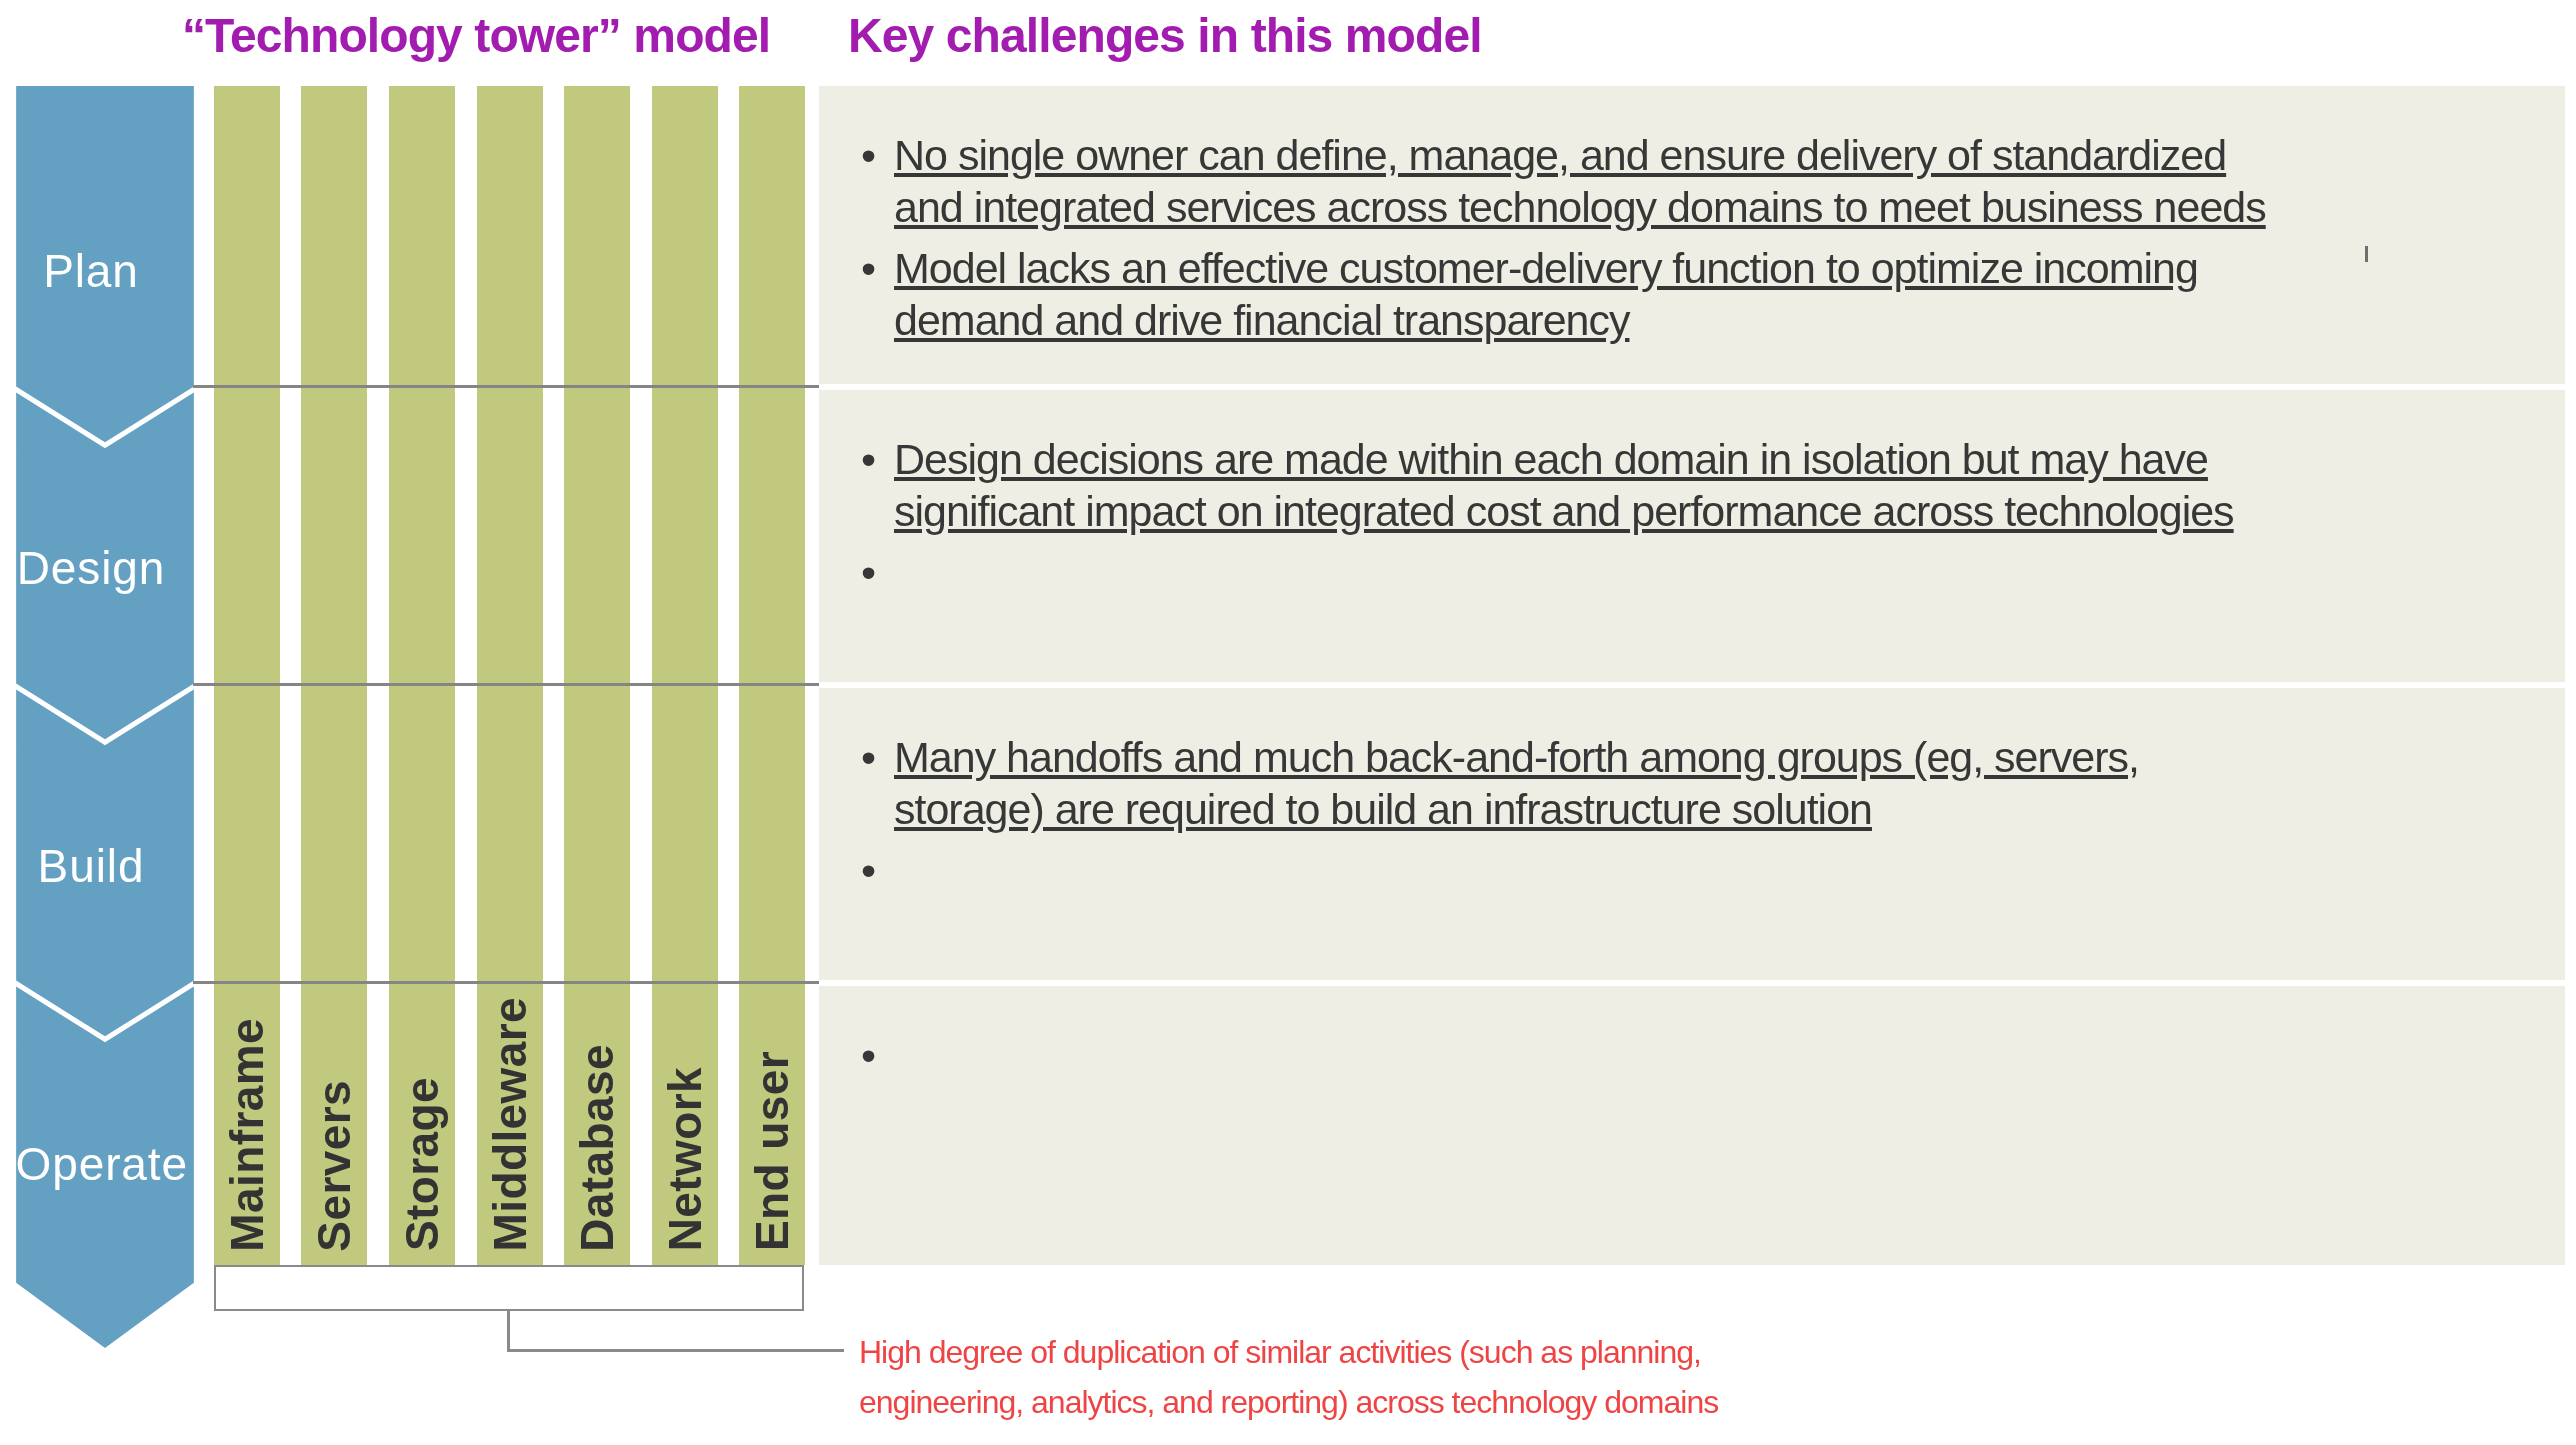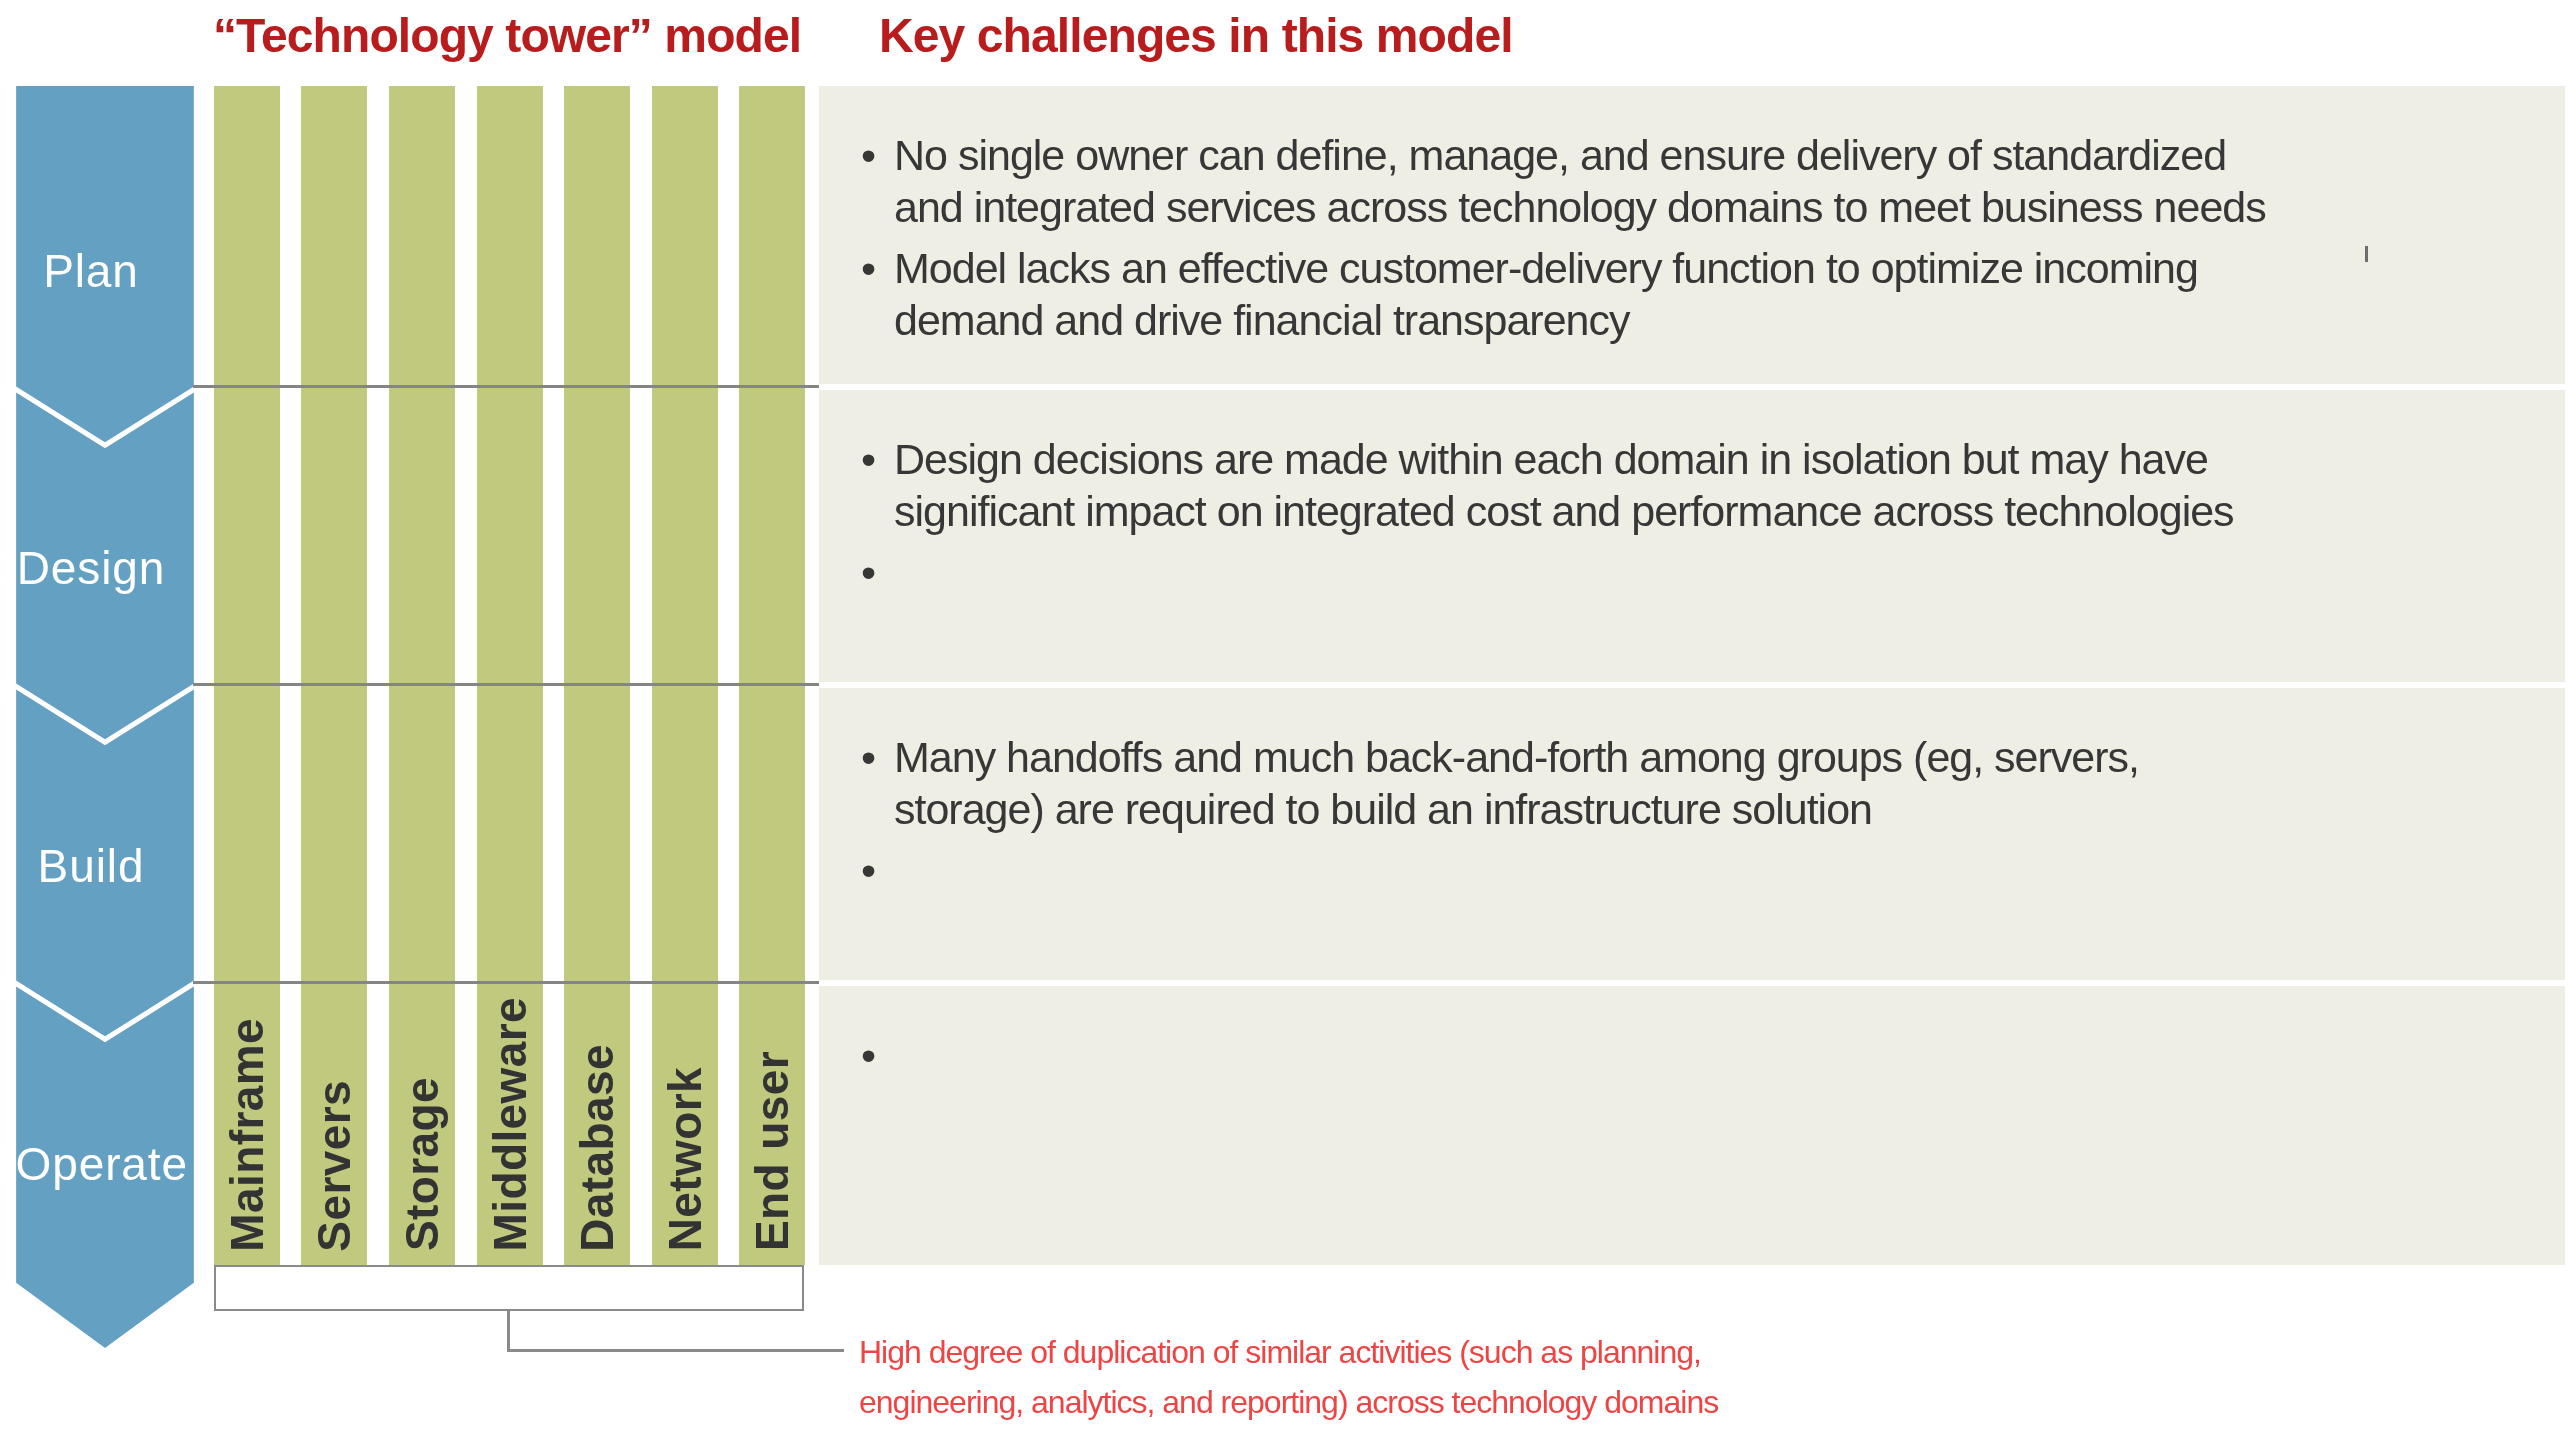--- a/index.html
+++ b/index.html
@@ -5,22 +5,22 @@
   html,body{margin:0;padding:0;background:#ffffff;}
   body{
     width:2576px;height:1446px;position:relative;overflow:hidden;
     font-family:"Liberation Sans","DejaVu Sans",sans-serif;
     -webkit-font-smoothing:antialiased;
   }
   .abs{position:absolute;}
 
   
   .col-title{
-    top:8.6px;font-size:48px;font-weight:bold;color:#b91c1c;
-    letter-spacing:-0.9px;line-height:53px;white-space:nowrap;margin-left:31px;
+    top:8.6px;font-size:48px;font-weight:bold;color:#a21caf;
+    letter-spacing:-0.9px;line-height:53px;white-space:nowrap;
   }
   #title-model{left:182px;}
   #title-challenges{left:848px;}
 
   
   #chevron{left:15.5px;top:86px;width:178px;height:1262px;}
   #chevron polygon{fill:#64A0C2;}
   .step-label{
     left:15.5px;width:151px;text-align:center;color:#ffffff;
     font-size:46px;letter-spacing:0.9px;line-height:48px;
@@ -44,21 +44,21 @@
   .panel{
     left:819px;width:1746px;background:#EFEEE4;
     box-sizing:border-box;padding:43px 52px 0 42px;
   }
   .bullet-row{display:flex;margin-bottom:8.6px;}
   .bullet-dot{
     width:33px;flex:0 0 33px;font-size:43px;line-height:52px;color:#373737;
   }
   .bullet-text{
     font-size:43px;line-height:52px;color:#373737;
-    letter-spacing:-1px;white-space:pre-line;
+    letter-spacing:-1px;white-space:pre-line;text-decoration:underline;
   }
 
   
   #bracket-box{
     left:214px;top:1265px;width:590px;height:46px;
     box-sizing:border-box;border:2.6px solid #8a8a8a;background:#ffffff;z-index:2;
   }
   #bracket-vline{left:507px;top:1310px;width:2.6px;height:41px;background:#8a8a8a;}
   #bracket-hline{left:507px;top:1349px;width:337px;height:2.6px;background:#8a8a8a;}
   #footnote{

